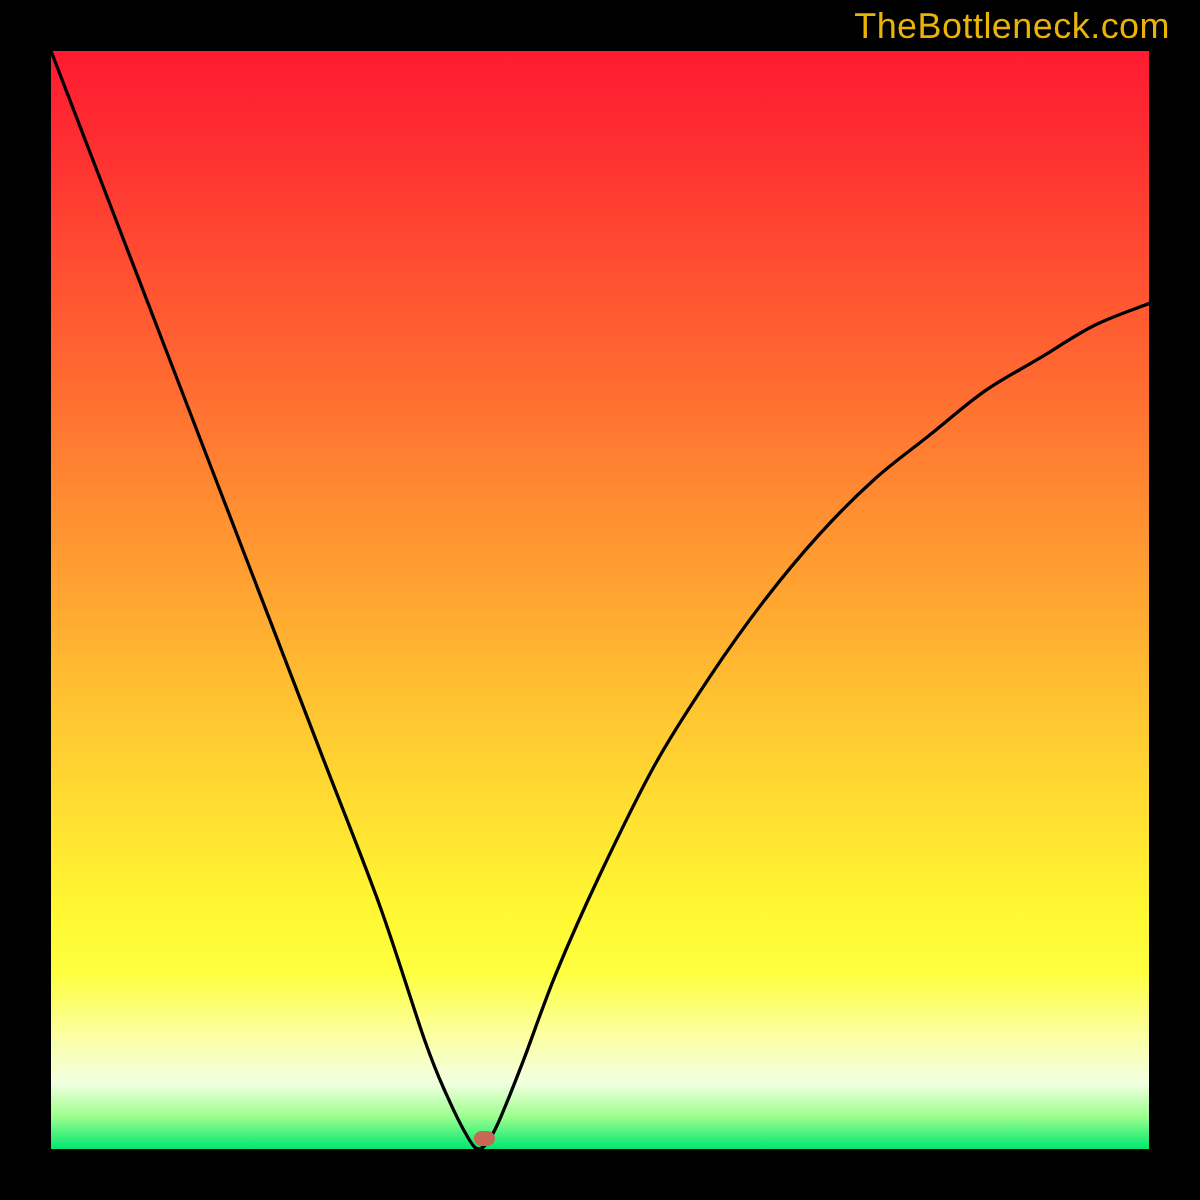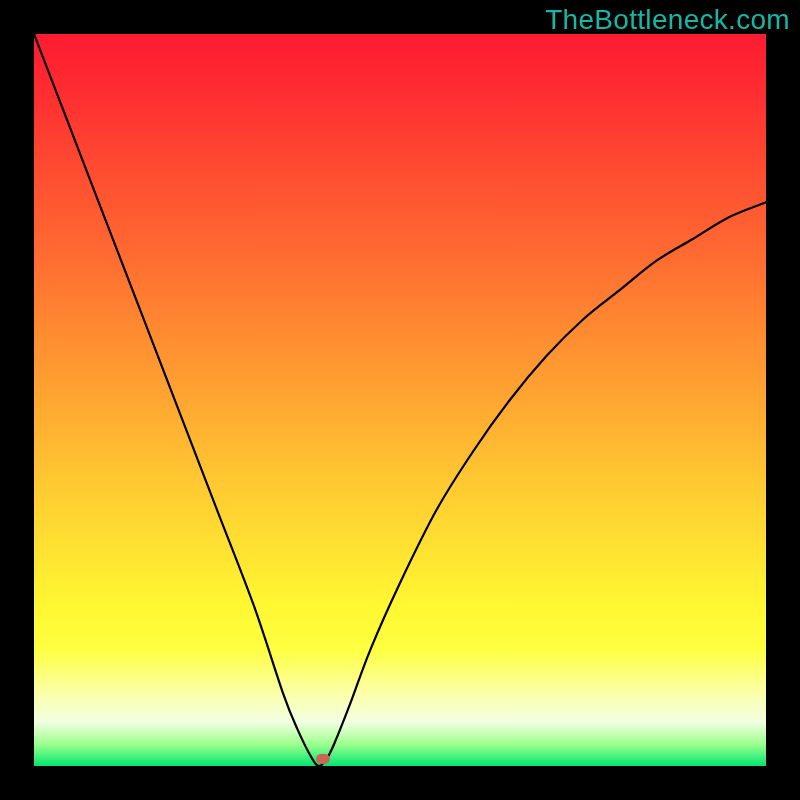--- a/index.html
+++ b/index.html
@@ -13,23 +13,23 @@
   }
   .frame {
     position: relative;
     width: 800px;
     height: 800px;
     background: #000;
   }
   .watermark {
     position: absolute;
     top: 4px;
-    right: 10px;
-    color: #14b8a6;
-    font-size: 28px;
+    right: 20px;
+    color: #eab308;
+    font-size: 24px;
     font-weight: 500;
     letter-spacing: 0.3px;
     z-index: 20;
   }
   .plot-area {
     position: absolute;
     left: 34px;
     top: 34px;
     width: 732px;
     height: 732px;

